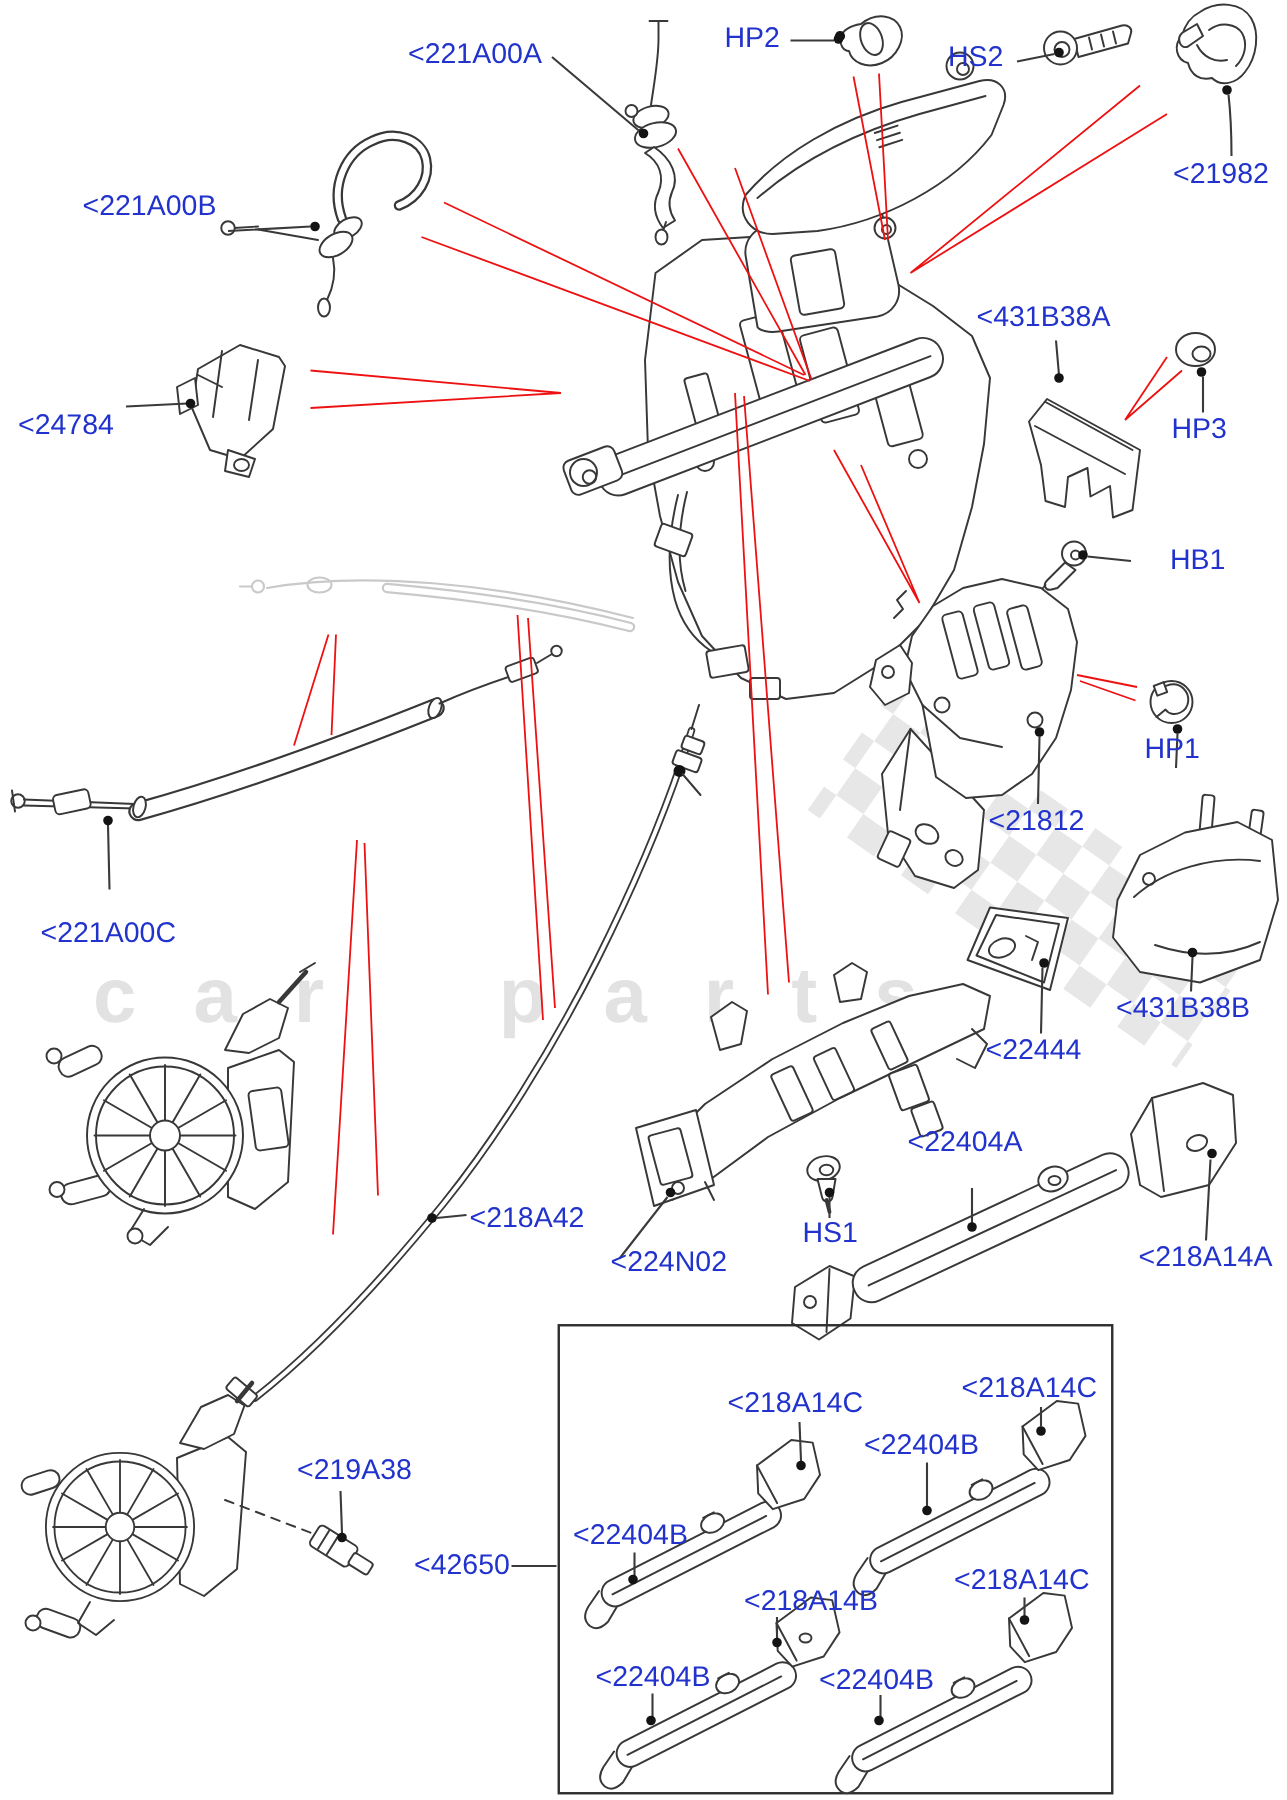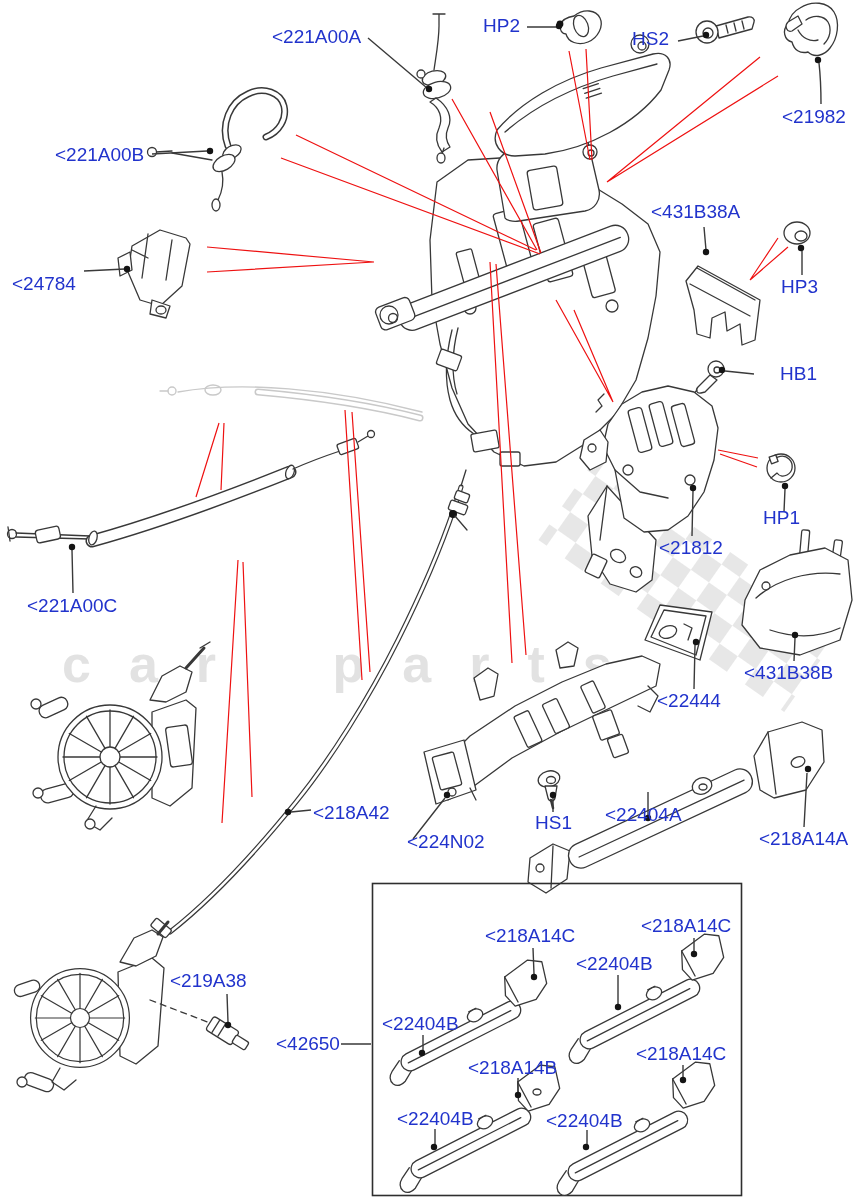--- a/index.html
+++ b/index.html
@@ -380,38 +380,38 @@
         <circle class="dot" cx="683" cy="1080" r="3.2"></circle>
           <circle class="dot" cx="586" cy="1147" r="3.2"></circle>
       </g>
     </g>
   </svg>
 
   <div class="lbl" style="left:272px;top:27px">&lt;221A00A</div>
   <div class="lbl" style="left:483px;top:16px">HP2</div>
   <div class="lbl" style="left:632px;top:29px">HS2</div>
   <div class="lbl" style="left:782px;top:107px">&lt;21982</div>
-  <div class="lbl" style="left:55px;top:145px">&lt;221A00B</div>
+  <div class="lbl" style="left:55px;top:128px">&lt;221A00B</div>
   <div class="lbl" style="left:651px;top:202px">&lt;431B38A</div>
   <div class="lbl" style="left:781px;top:277px">HP3</div>
   <div class="lbl" style="left:12px;top:274px">&lt;24784</div>
   <div class="lbl" style="left:780px;top:364px">HB1</div>
   <div class="lbl" style="left:659px;top:538px">&lt;21812</div>
-  <div class="lbl" style="left:763px;top:508px">HP1</div>
-  <div class="lbl" style="left:27px;top:596px">&lt;221A00C</div>
+  <div class="lbl" style="left:763px;top:490px">HP1</div>
+  <div class="lbl" style="left:27px;top:613px">&lt;221A00C</div>
   <div class="lbl" style="left:744px;top:663px">&lt;431B38B</div>
   <div class="lbl" style="left:657px;top:691px">&lt;22444</div>
   <div class="lbl" style="left:313px;top:803px">&lt;218A42</div>
   <div class="lbl" style="left:407px;top:832px">&lt;224N02</div>
   <div class="lbl" style="left:535px;top:813px">HS1</div>
-  <div class="lbl" style="left:605px;top:805px">&lt;22404A</div>
+  <div class="lbl" style="left:605px;top:752px">&lt;22404A</div>
   <div class="lbl" style="left:759px;top:829px">&lt;218A14A</div>
-  <div class="lbl" style="left:170px;top:971px">&lt;219A38</div>
+  <div class="lbl" style="left:198px;top:971px">&lt;219A38</div>
   <div class="lbl" style="left:276px;top:1034px">&lt;42650</div>
   <div class="lbl" style="left:485px;top:926px">&lt;218A14C</div>
   <div class="lbl" style="left:382px;top:1014px">&lt;22404B</div>
   <div class="lbl" style="left:641px;top:916px">&lt;218A14C</div>
   <div class="lbl" style="left:576px;top:954px">&lt;22404B</div>
-  <div class="lbl" style="left:468px;top:1058px">&lt;218A14B</div>
+  <div class="lbl" style="left:496px;top:1058px">&lt;218A14B</div>
   <div class="lbl" style="left:397px;top:1109px">&lt;22404B</div>
   <div class="lbl" style="left:636px;top:1044px">&lt;218A14C</div>
   <div class="lbl" style="left:546px;top:1111px">&lt;22404B</div>
 </div>
 
 </body></html>

